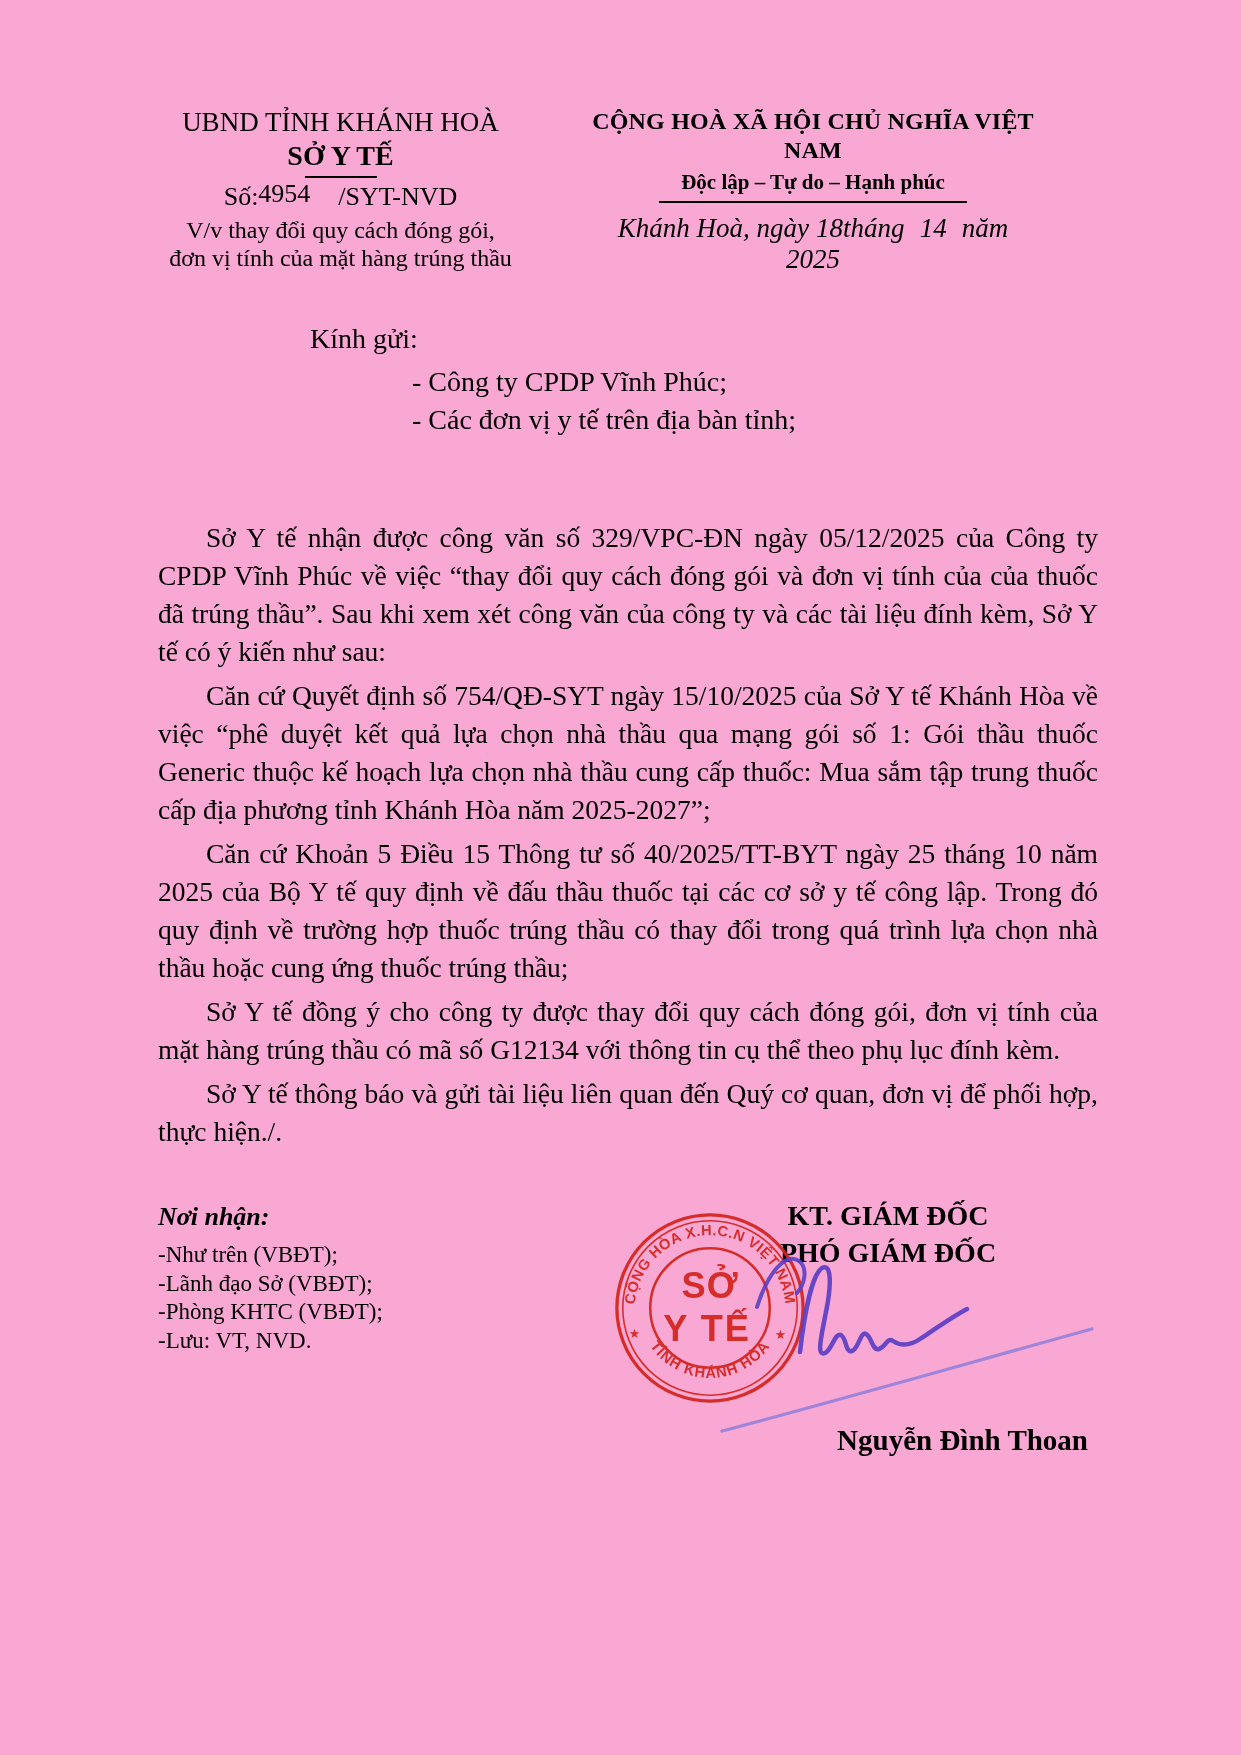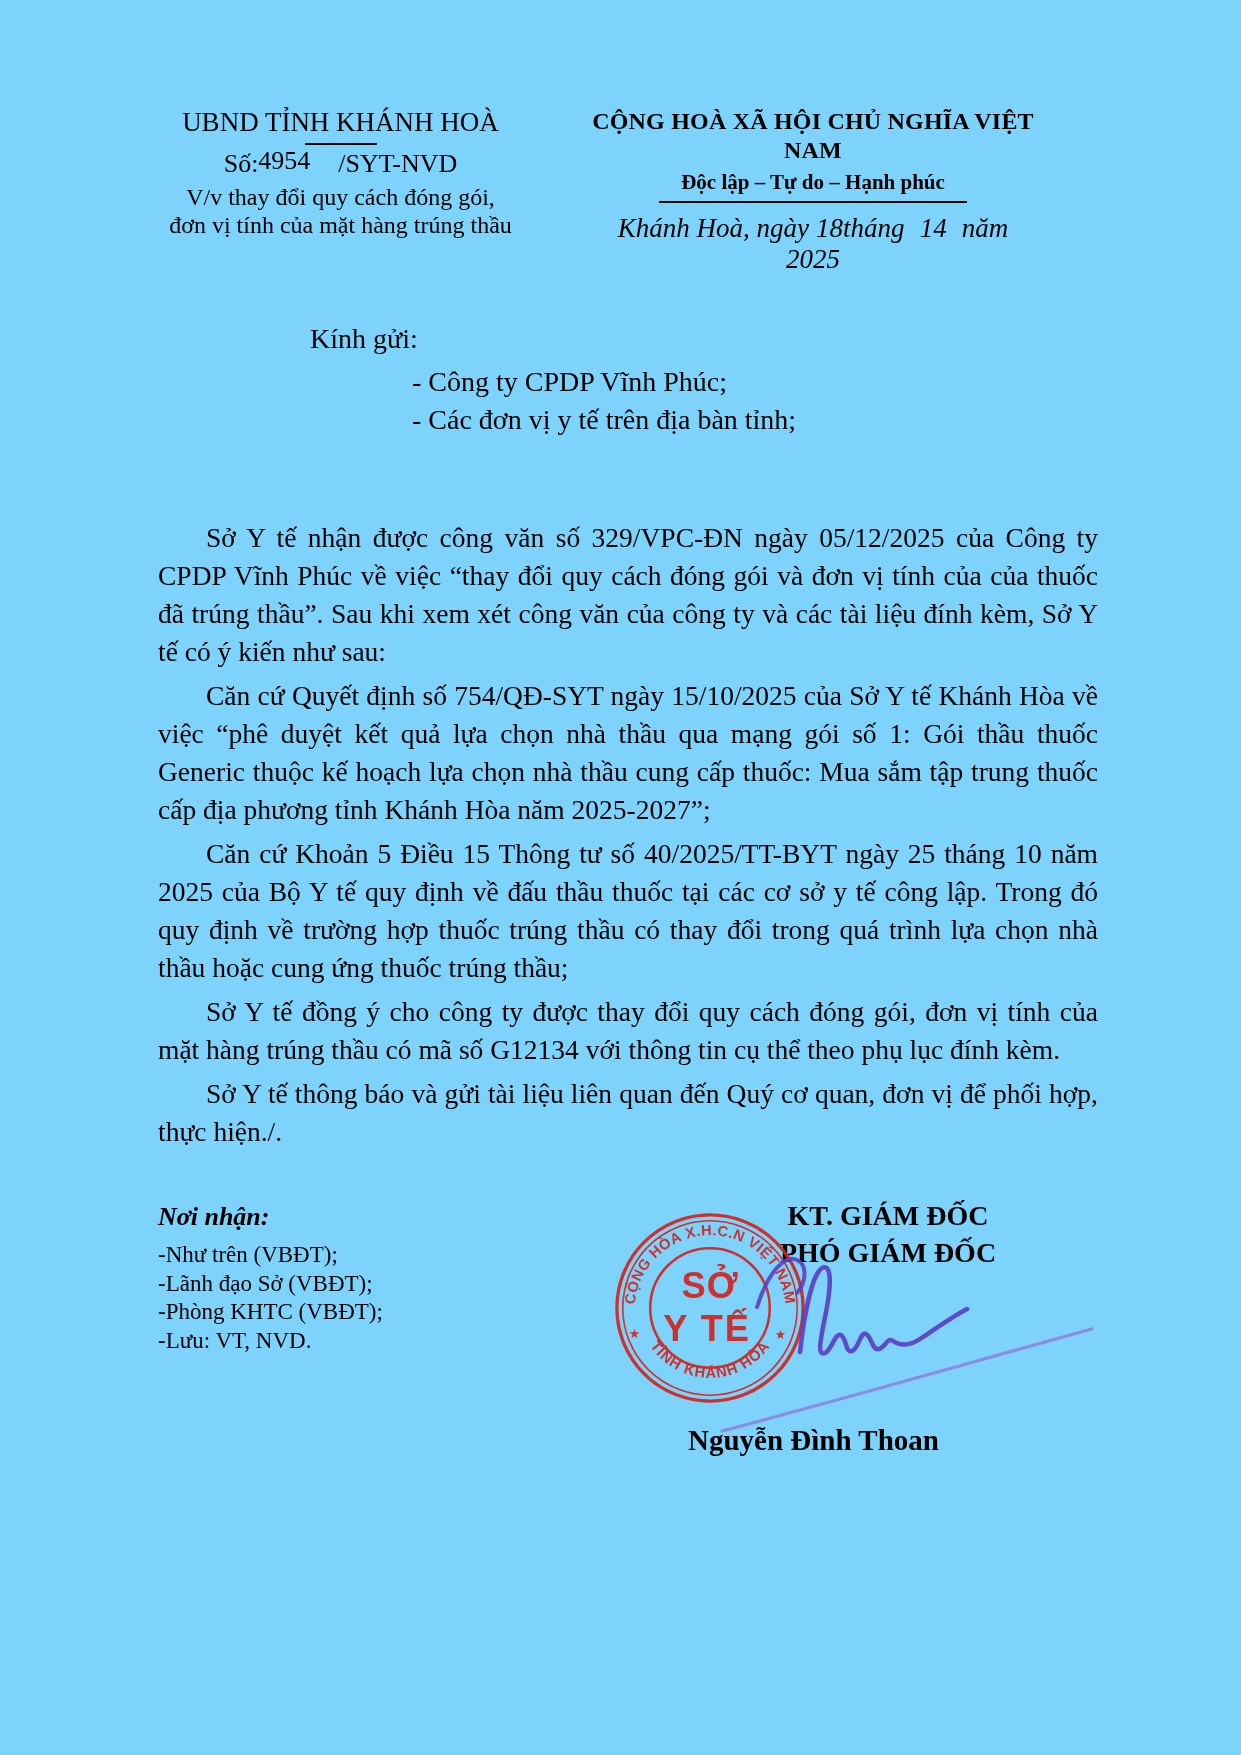--- a/index.html
+++ b/index.html
@@ -1,18 +1,18 @@
 <!DOCTYPE html>
 <html><head>
 <meta charset="utf-8">
 <style>
   html,body{margin:0;padding:0;background:#9a9a9a;}
   .page{
     position:relative;width:1241px;height:1755px;margin:0 auto;
-    background:#7dd3fc;color:#000;
+    background:#f9a8d4;color:#000;
     font-family:"Liberation Serif","DejaVu Serif",serif;
   }
   
   .hl{position:absolute;left:118px;top:106px;width:445px;text-align:center;}
   .hl-parent{font-size:27px;line-height:33px;}
   .hl-org{font-size:28px;font-weight:bold;line-height:32px;margin-top:1px;}
   .hl-org-rule{width:72px;border-bottom:2px solid #000;margin:4px auto 4px;}
   .hl-num{font-size:26px;line-height:30px;margin-top:4px;}
   .hl-num-no{position:relative;top:-3px;}
   .hl-num-sym{margin-left:28px;text-align:right;}
@@ -31,34 +31,35 @@
   .recips{position:absolute;left:412px;top:363px;font-size:28px;line-height:37.5px;}
   
   .bodytxt{position:absolute;left:158px;top:519px;width:940px;
     font-size:27.5px;line-height:38px;text-align:justify;}
   .bodytxt p{margin:0 0 6px 0;text-indent:48px;}
   
   .noi-label{position:absolute;left:158px;top:1202px;font-size:26px;font-weight:bold;font-style:italic;}
   .noi-list{position:absolute;left:158px;top:1241px;font-size:23px;line-height:28.5px;}
   .sign-titles{position:absolute;left:698px;top:1197px;width:380px;text-align:center;
     font-weight:bold;font-size:28px;line-height:37px;}
-  .sign-name{position:absolute;left:688px;top:1424px;width:400px;text-align:left;
+  .sign-name{position:absolute;left:688px;top:1424px;width:400px;text-align:right;
     font-weight:bold;font-size:29px;}
   
   .stamp{position:absolute;left:612px;top:1210px;width:196px;height:196px;opacity:.93;}
   .stamp text{font-family:"Liberation Sans","DejaVu Sans",sans-serif;}
   .sig{position:absolute;left:610px;top:1238px;width:500px;height:205px;}
 </style>
 </head>
 <body>
 
 <div class="page">
 
   <div class="hl">
     <div class="hl-parent">UBND TỈNH KHÁNH HOÀ</div>
+    <div class="hl-org">SỞ Y TẾ</div>
     <div class="hl-org-rule"></div>
     <div class="hl-num"><span>Số:</span><span class="hl-num-no">4954</span><span class="hl-num-sym">/SYT-NVD</span></div>
     <div class="hl-subj first">V/v thay đổi quy cách đóng gói,</div>
     <div class="hl-subj">đơn vị tính của mặt hàng trúng thầu</div>
   </div>
 
   <div class="hr">
     <div class="hr-nat1">CỘNG HOÀ XÃ HỘI CHỦ NGHĨA VIỆT NAM</div>
     <div class="hr-nat2">Độc lập – Tự do – Hạnh phúc</div>
     <div class="hr-rule"></div>

